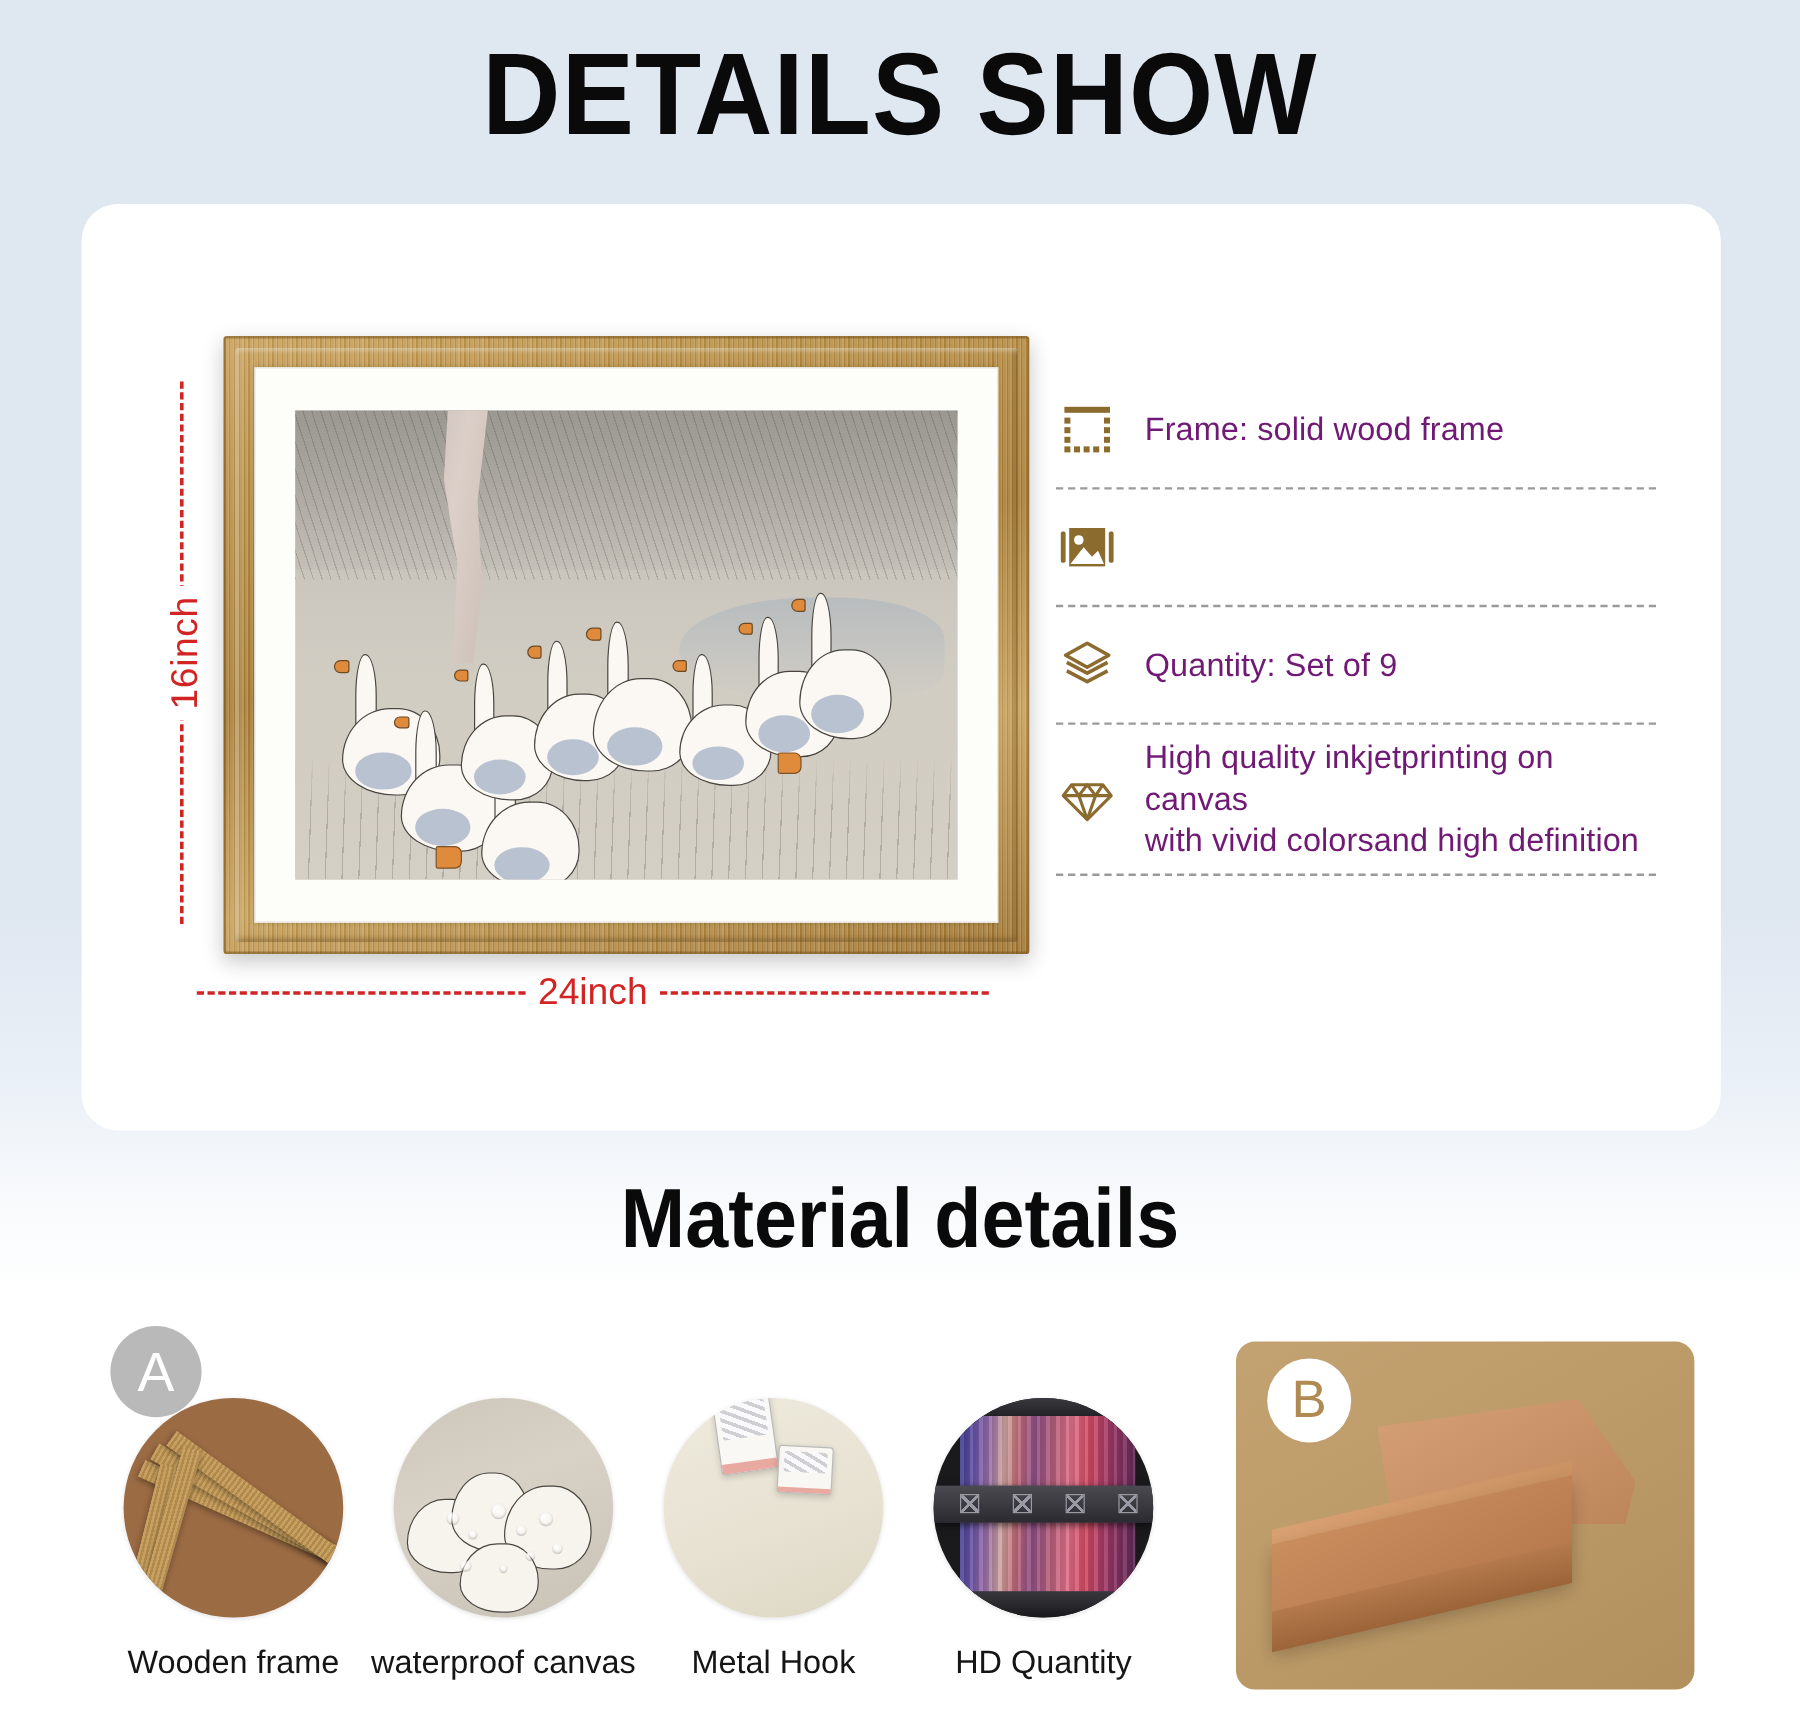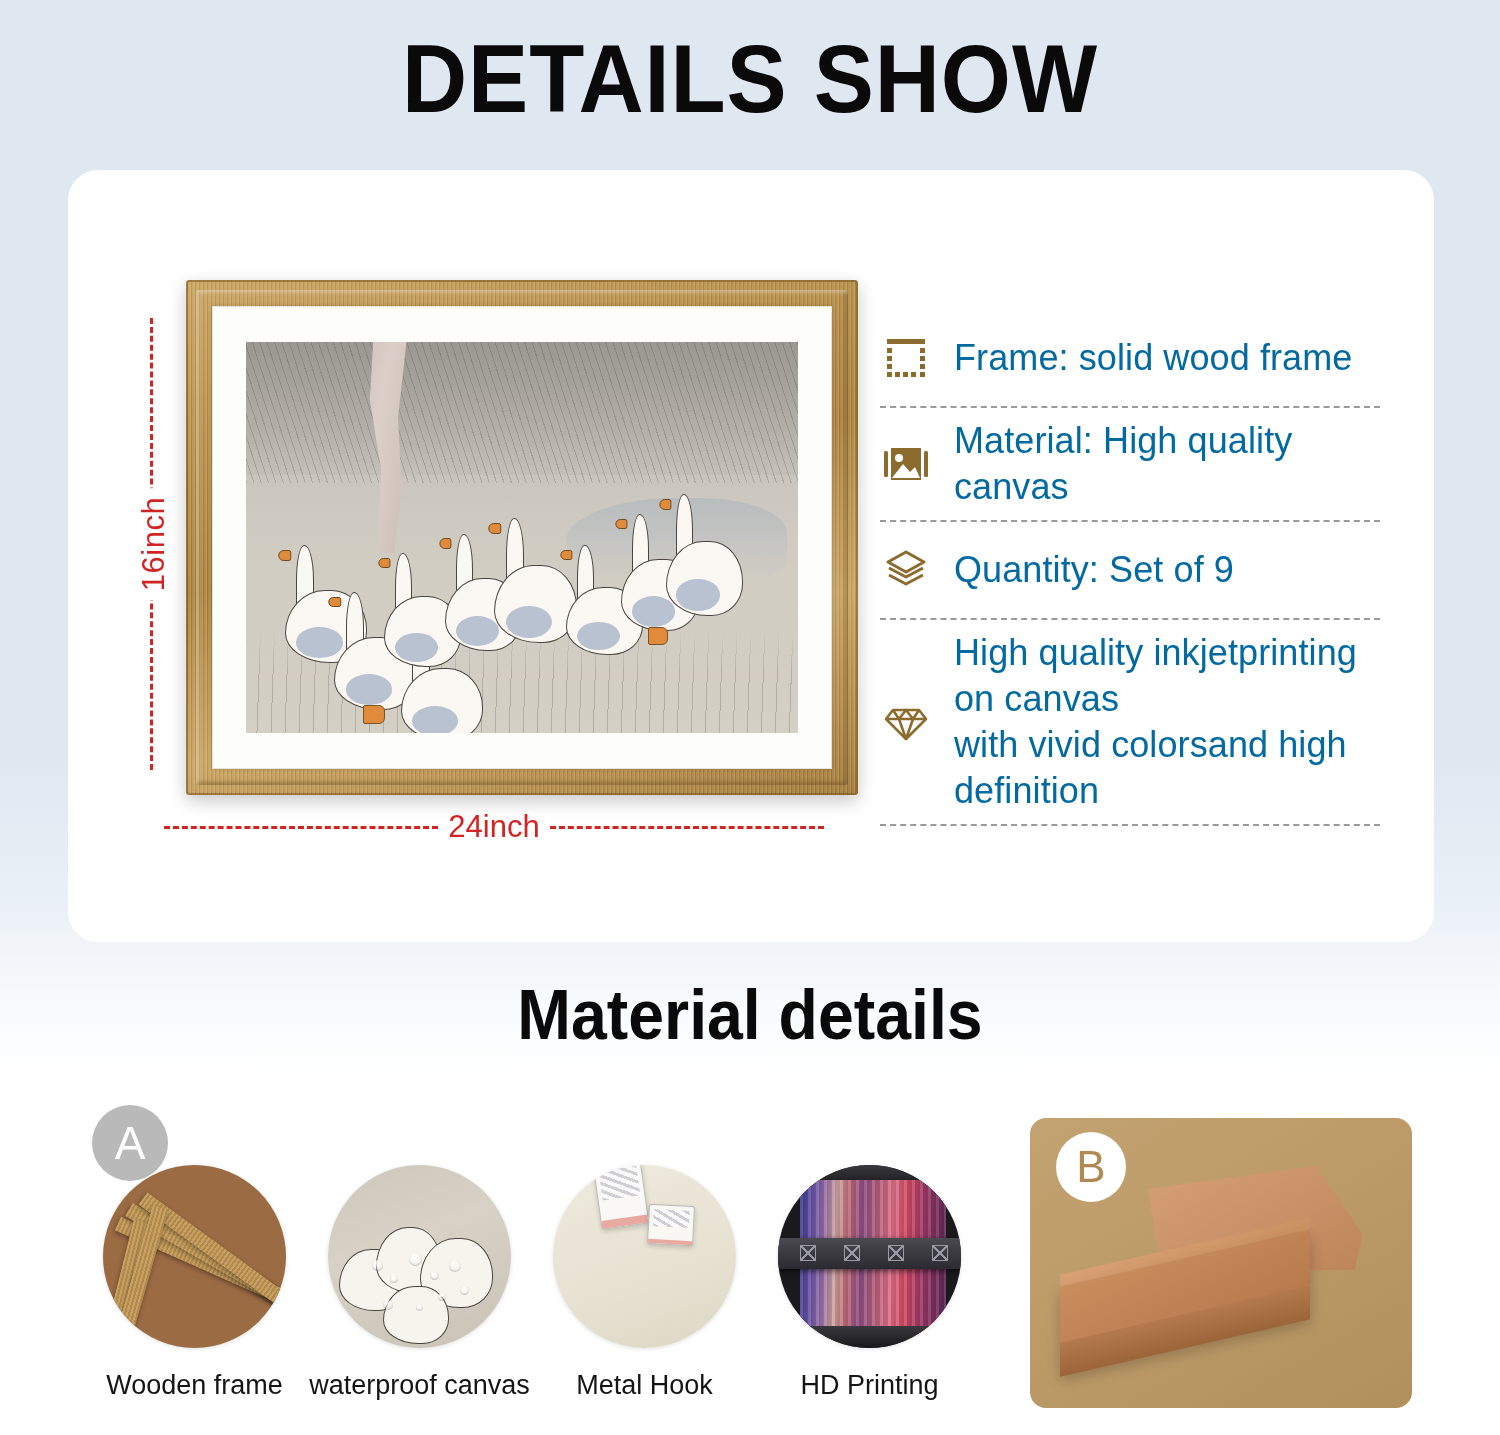--- a/index.html
+++ b/index.html
@@ -162,21 +162,21 @@
 
   
   .features {
     position:absolute; left:812px; top:140px; width:500px;
   }
   .feat-row {
     display:flex; align-items:center; gap:22px;
     min-height:96px; padding:10px 0;
   }
   .feat-icon { width:52px; flex:0 0 52px; display:flex; align-items:center; justify-content:center; }
-  .feat-text { font-size:36px; color:#0369a1; line-height:1.28; letter-spacing:.1px; }
+  .feat-text { font-size:27px; color:#701a75; line-height:1.28; letter-spacing:.1px; }
   .feat-sep { border-top:2px dashed #9a9a9a; width:100%; }
 
   
   .section-title-2 {
     position:absolute; left:0; top:975px; width:100%;
     text-align:center; font-size:70px; font-weight:bold; color:#0a0a0a;
     transform:scaleX(0.92);
   }
 
   .mat-row { position:absolute; left:82px; top:1105px; width:900px; }
@@ -427,21 +427,20 @@
     <div class="feat-row">
       <div class="feat-icon">
         <svg width="46" height="40" viewBox="0 0 46 40">
           <rect x="1" y="7" width="4" height="26" rx="1.5" fill="#8B6B2E"></rect>
           <rect x="41" y="7" width="4" height="26" rx="1.5" fill="#8B6B2E"></rect>
           <rect x="8" y="4" width="30" height="32" fill="#8B6B2E"></rect>
           <circle cx="16" cy="14" r="4" fill="#ffffff"></circle>
           <path d="M9 34 L20 20 L27 28 L32 23 L37 34 Z" fill="#ffffff"></path>
         </svg>
       </div>
-      <div class="feat-text">Material: High quality canvas</div>
     </div>
     <div class="feat-sep"></div>
 
     <div class="feat-row">
       <div class="feat-icon">
         <svg width="46" height="42" viewBox="0 0 46 42">
           <g fill="none" stroke="#8B6B2E" stroke-width="3" stroke-linejoin="round">
             <path d="M23 3 L41 13 L23 23 L5 13 Z"></path>
             <path d="M6 19 L23 28 L40 19"></path>
             <path d="M6 26 L23 35 L40 26"></path>
@@ -526,21 +525,21 @@
         <div class="topbar"></div>
         <div class="print"></div>
         <div class="rail">
           <i style="left:12%"></i>
             <i style="left:36%"></i>
             <i style="left:60%"></i>
             <i style="left:84%"></i>
         </div>
         <div class="botbar"></div>
       </div>
-      <div class="cap">HD Printing</div>
+      <div class="cap">HD Quantity</div>
     </div>
   </div>
 </div>
 
 <div class="pack">
   <div class="badge-b">B</div>
   <div>
     <div class="box-flap"></div>
     <div class="box-lid-flat"></div>
     <div class="box-print"></div>

